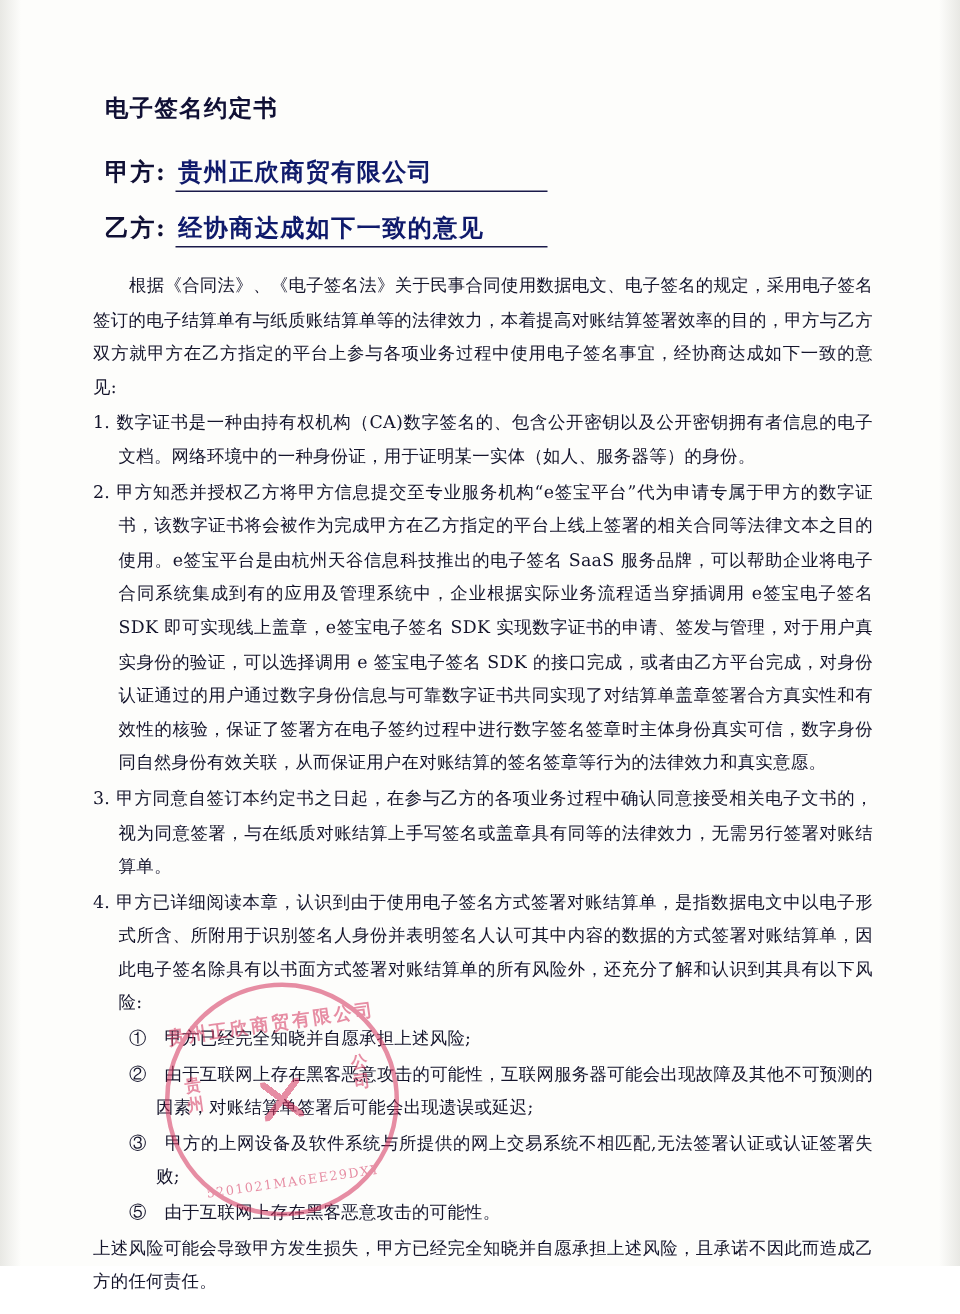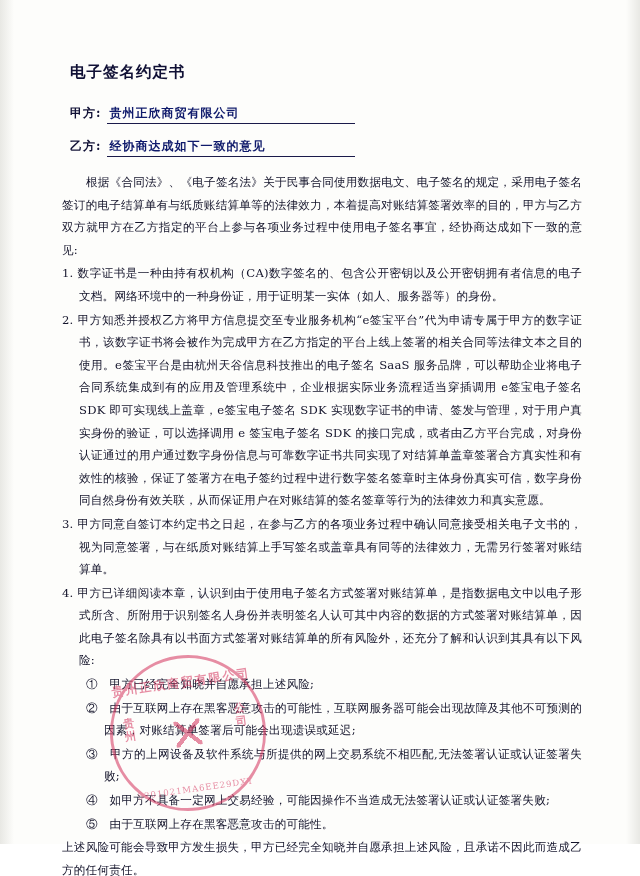--- a/index.html
+++ b/index.html
@@ -28,21 +28,21 @@
     font-weight: bold;
     letter-spacing: 1px;
     color: #101035;
     margin: 0 0 22px 8px;
   }
   .party-row {
     display: flex;
     align-items: baseline;
     margin: 0 0 14px 8px;
     font-family: "DejaVu Serif", serif;
-    font-size: 12px;
+    font-size: 16px;
     font-weight: bold;
     color: #101035;
   }
   .party-label {
     white-space: nowrap;
     letter-spacing: 1px;
   }
   .party-value {
     flex: 0 0 auto;
     margin-left: 6px;
@@ -172,21 +172,20 @@
   <div class="body-text">
     <p class="para indent">根据《合同法》、《电子签名法》关于民事合同使用数据电文、电子签名的规定，采用电子签名签订的电子结算单有与纸质账结算单等的法律效力，本着提高对账结算签署效率的目的，甲方与乙方双方就甲方在乙方指定的平台上参与各项业务过程中使用电子签名事宜，经协商达成如下一致的意见:</p>
     <p class="para list-item">1. 数字证书是一种由持有权机构（CA)数字签名的、包含公开密钥以及公开密钥拥有者信息的电子文档。网络环境中的一种身份证，用于证明某一实体（如人、服务器等）的身份。</p>
     <p class="para list-item">2. 甲方知悉并授权乙方将甲方信息提交至专业服务机构“e签宝平台”代为申请专属于甲方的数字证书，该数字证书将会被作为完成甲方在乙方指定的平台上线上签署的相关合同等法律文本之目的使用。e签宝平台是由杭州天谷信息科技推出的电子签名 SaaS 服务品牌，可以帮助企业将电子合同系统集成到有的应用及管理系统中，企业根据实际业务流程适当穿插调用 e签宝电子签名 SDK 即可实现线上盖章，e签宝电子签名 SDK 实现数字证书的申请、签发与管理，对于用户真实身份的验证，可以选择调用 e 签宝电子签名 SDK 的接口完成，或者由乙方平台完成，对身份认证通过的用户通过数字身份信息与可靠数字证书共同实现了对结算单盖章签署合方真实性和有效性的核验，保证了签署方在电子签约过程中进行数字签名签章时主体身份真实可信，数字身份同自然身份有效关联，从而保证用户在对账结算的签名签章等行为的法律效力和真实意愿。</p>
     <p class="para list-item">3. 甲方同意自签订本约定书之日起，在参与乙方的各项业务过程中确认同意接受相关电子文书的，视为同意签署，与在纸质对账结算上手写签名或盖章具有同等的法律效力，无需另行签署对账结算单。</p>
     <p class="para list-item">4. 甲方已详细阅读本章，认识到由于使用电子签名方式签署对账结算单，是指数据电文中以电子形式所含、所附用于识别签名人身份并表明签名人认可其中内容的数据的方式签署对账结算单，因此电子签名除具有以书面方式签署对账结算单的所有风险外，还充分了解和认识到其具有以下风险:</p>
 
     <p class="para sub-item">①　甲方已经完全知晓并自愿承担上述风险;</p>
     <p class="para sub-item">②　由于互联网上存在黑客恶意攻击的可能性，互联网服务器可能会出现故障及其他不可预测的因素，对账结算单签署后可能会出现遗误或延迟;</p>
     <p class="para sub-item">③　甲方的上网设备及软件系统与所提供的网上交易系统不相匹配,无法签署认证或认证签署失败;</p>
-    <p class="para sub-item">④　如甲方不具备一定网上交易经验，可能因操作不当造成无法签署认证或认证签署失败;</p>
     <p class="para sub-item">⑤　由于互联网上存在黑客恶意攻击的可能性。</p>
 
     <p class="para">上述风险可能会导致甲方发生损失，甲方已经完全知晓并自愿承担上述风险，且承诺不因此而造成乙方的任何责任。</p>
 
   </div>
 
   <div class="seal">
     <div class="seal-text">
       <div class="seal-top">贵州正欣商贸有限公司</div>
       <div class="seal-side-l">贵州</div>

